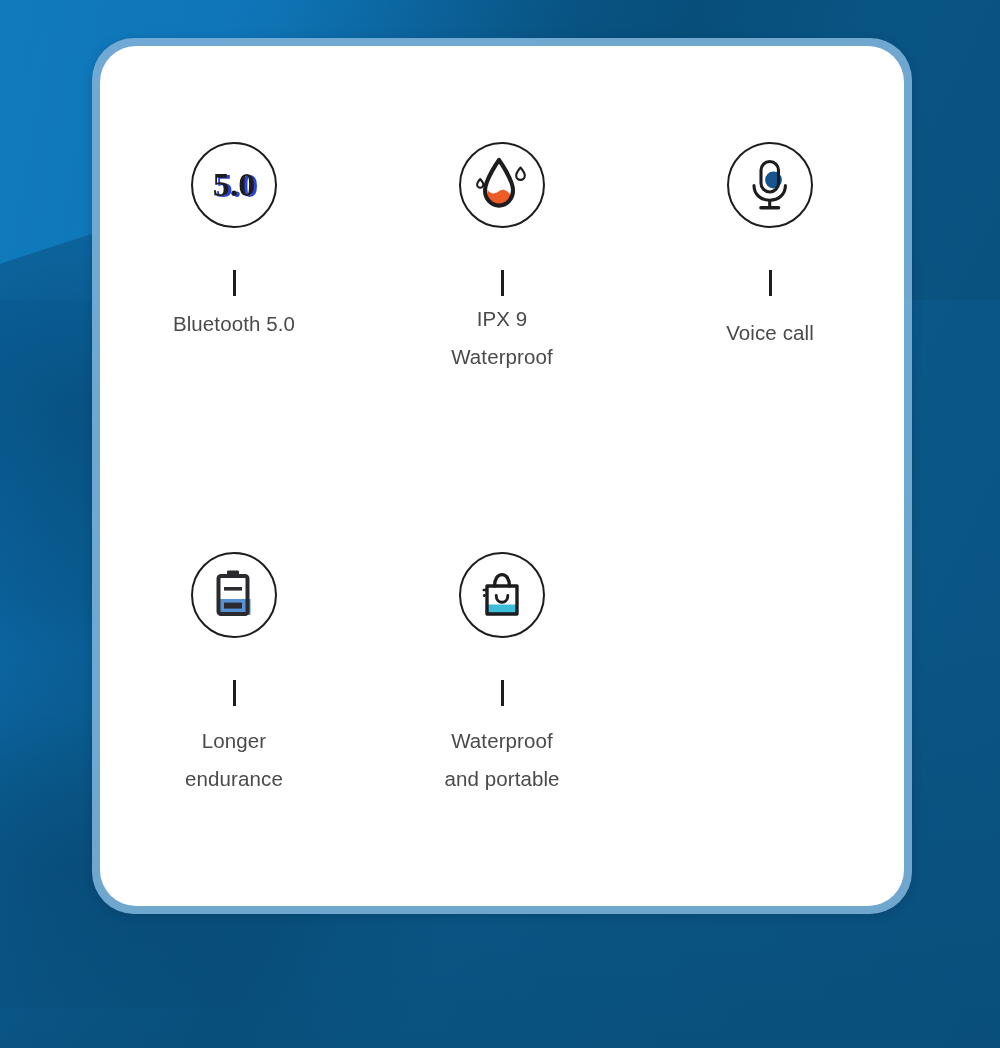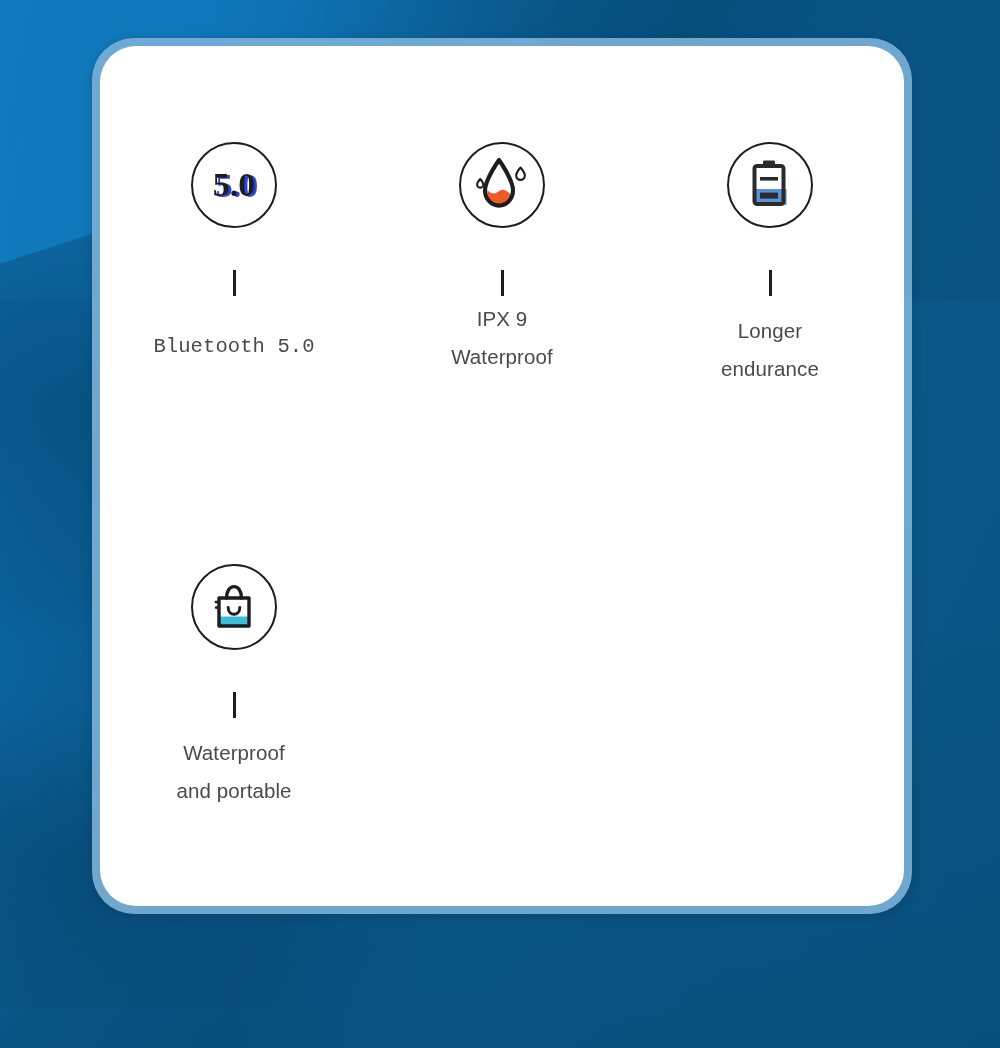--- a/index.html
+++ b/index.html
@@ -129,21 +129,21 @@
     color: #4a4a4a;
     font-size: 20.5px;
     line-height: 38px;
     letter-spacing: 0.1px;
     white-space: pre-line;
   }
   .label.single { margin-top: 22px; }
 
   
   .feature-bt .badge { }
-  .feature-bt .label { margin-top: 32px; font-family: Liberation Mono, monospace; }
+  .feature-bt .label { margin-top: 9px; }
   .feature-ipx .label { margin-top: 4px; }
   .feature-voice .label { margin-top: 18px; }
 
   .row2 .label { margin-top: 16px; }
 
   .bt-text {
     font-family: "Liberation Serif", serif;
     font-weight: bold;
     font-size: 34px;
     line-height: 34px;
@@ -202,20 +202,38 @@
               <path d="M15.5 35.0 C15.5 35.0 19.2 40.0 23.8 38.0 C27.5 36.4 29.5 33.9 33.0 35.2 C35.6 36.2 37.4 38.1 38.5 39.6 C37.0 47.1 31.8 50.6 27.0 50.6 C21.6 50.6 16.4 46.4 15.5 39.5 Z" fill="#ed5b26"></path>
 
               <path d="M27.0 5.0 C27.0 5.0 13.0 24.5 13.0 35.5 C13.0 43.9 19.3 50.6 27.0 50.6 C34.7 50.6 41.0 43.9 41.0 35.5 C41.0 24.5 27.0 5.0 27.0 5.0 Z" fill="none" stroke="#1d1d1f" stroke-width="4.1" stroke-linejoin="round"></path>
             </svg>
           </div>
           <div class="tick"></div>
           <div class="label">IPX 9
 Waterproof</div>
         </div>
 
+        <div class="feature feature-voice">
+          <div class="badge">
+            <svg width="58" height="58" viewBox="0 0 58 58">
+
+              <circle cx="32.5" cy="24.0" r="8.4" fill="#15568f"></circle>
+
+              <rect x="20.0" y="5.5" width="17.5" height="30.5" rx="8.75" fill="none" stroke="#1d1d1f" stroke-width="3.1"></rect>
+
+              <path d="M13.0 29.5 C13.0 38.6 20.0 44.2 28.7 44.2 C37.4 44.2 44.4 38.6 44.4 29.5" fill="none" stroke="#1d1d1f" stroke-width="3.1" stroke-linecap="round"></path>
+
+              <line x1="28.7" y1="44.2" x2="28.7" y2="50.2" stroke="#1d1d1f" stroke-width="3.1"></line>
+
+              <line x1="20.0" y1="51.7" x2="37.5" y2="51.7" stroke="#1d1d1f" stroke-width="3.6" stroke-linecap="round"></line>
+            </svg>
+          </div>
+          <div class="tick"></div>
+          <div class="label single">Voice call</div>
+        </div>
 
         <div class="feature row2">
           <div class="badge">
             <svg width="52" height="58" viewBox="0 0 52 58">
 
               <rect x="11.5" y="33.0" width="31.0" height="16.0" fill="#5892d4"></rect>
 
               <rect x="10.5" y="10.0" width="29.0" height="38.0" rx="2.5" fill="none" stroke="#2b2b2f" stroke-width="4.0"></rect>
 
               <rect x="19.0" y="4.4" width="12.0" height="5.4" rx="1.4" fill="#2b2b2f"></rect>

